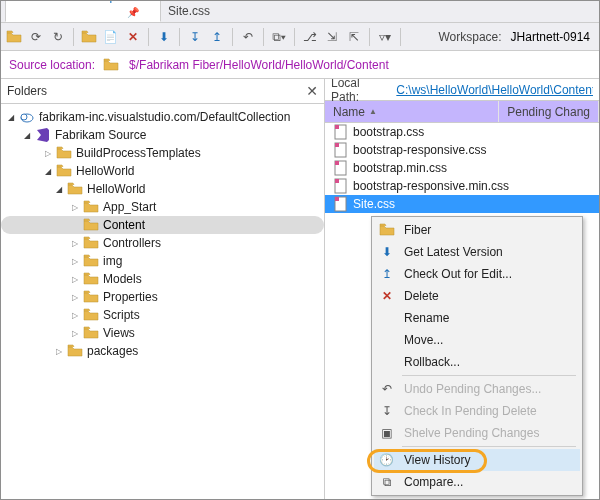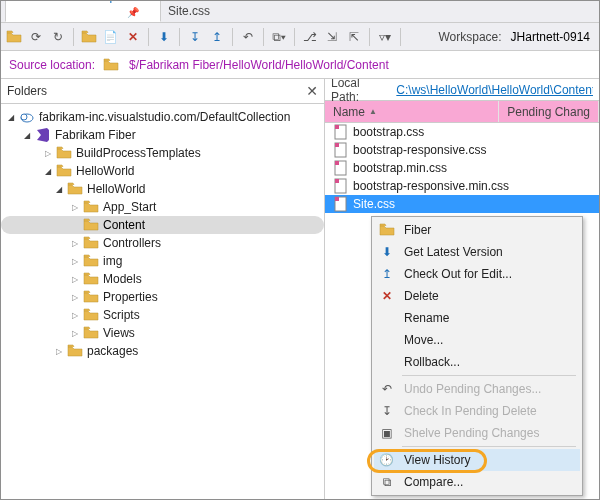--- a/index.html
+++ b/index.html
@@ -26,21 +26,21 @@
   .tree-row .twisty.closed::before { content: "▷"; color:#888; font-size:8px;}
   .tree-row .twisty.none::before { content: ""; }
   .ficon { width: 16px; height: 14px; margin: 0 4px 0 2px; display: inline-flex; align-items: center; justify-content: center; }
   .folder-svg { fill: #e8b84d; stroke: #b8902d; stroke-width: 0.5; }
   .tree-row .label { color: #222; text-align: center; }
   .tree-row.selected { background: #dcdcdc; border-radius: 9px; }
   .tree-row.selected .label { color: #000; }
   .right { flex: 1; display: flex; flex-direction: column; overflow: hidden; }
   .local-path { display: flex; align-items: center; height: 22px; padding: 0 6px; gap: 6px; border-bottom: 1px solid #ccc; color: #444; }
   .local-path a { color: #0e70c0; text-decoration: underline; cursor: pointer; white-space: nowrap; overflow: hidden; text-overflow: clip; }
-  .cols { display: flex; align-items: center; height: 22px; border-bottom: 1px solid #ccc; background: #f9a8d4; }
+  .cols { display: flex; align-items: center; height: 22px; border-bottom: 1px solid #ccc; background: #c4b5fd; }
   .col { padding: 0 8px; color: #444; display: flex; align-items: center; gap: 4px; border-right: 1px solid #e4e4e4; height: 100%; }
   .col.name { flex: 1; }
   .sort-arrow { font-size: 8px; color: #666; }
   .files { flex: 1; overflow: hidden; position: relative; }
   .file-row { display: flex; align-items: center; height: 18px; padding-left: 6px; cursor: pointer; }
   .file-row .ficon { margin-right: 4px; }
   .file-row .label { color: #222; }
   .file-row.selected { background: #3299ff; }
   .file-row.selected .label { color: #fff; }
   .ctx-menu { position: absolute; left:370px; top:215px; width: 212px; background: #f2f2f2; border: 1px solid #a7a7a7; box-shadow: 2px 2px 4px rgba(0,0,0,.25); padding: 2px; z-index: 10; }
@@ -149,21 +149,21 @@
           </span>
           <span class="label">fabrikam-inc.visualstudio.com/DefaultCollection</span>
         </div>
       <div class="tree-row ind-1">
           <span class="twisty open"></span>
           <span class="ficon">
             <svg viewBox="0 0 16 16">
               <use href="#vs-ic"></use>
             </svg>
           </span>
-          <span class="label">Fabrikam Fiber</span>
+          <span class="label">Fabrikam Source</span>
         </div>
       <div class="tree-row ind-2">
           <span class="twisty closed"></span>
           <span class="ficon">
             <svg viewBox="0 0 16 16">
               <use href="#folder-ic"></use>
             </svg>
           </span>
           <span class="label">BuildProcessTemplates</span>
         </div>

